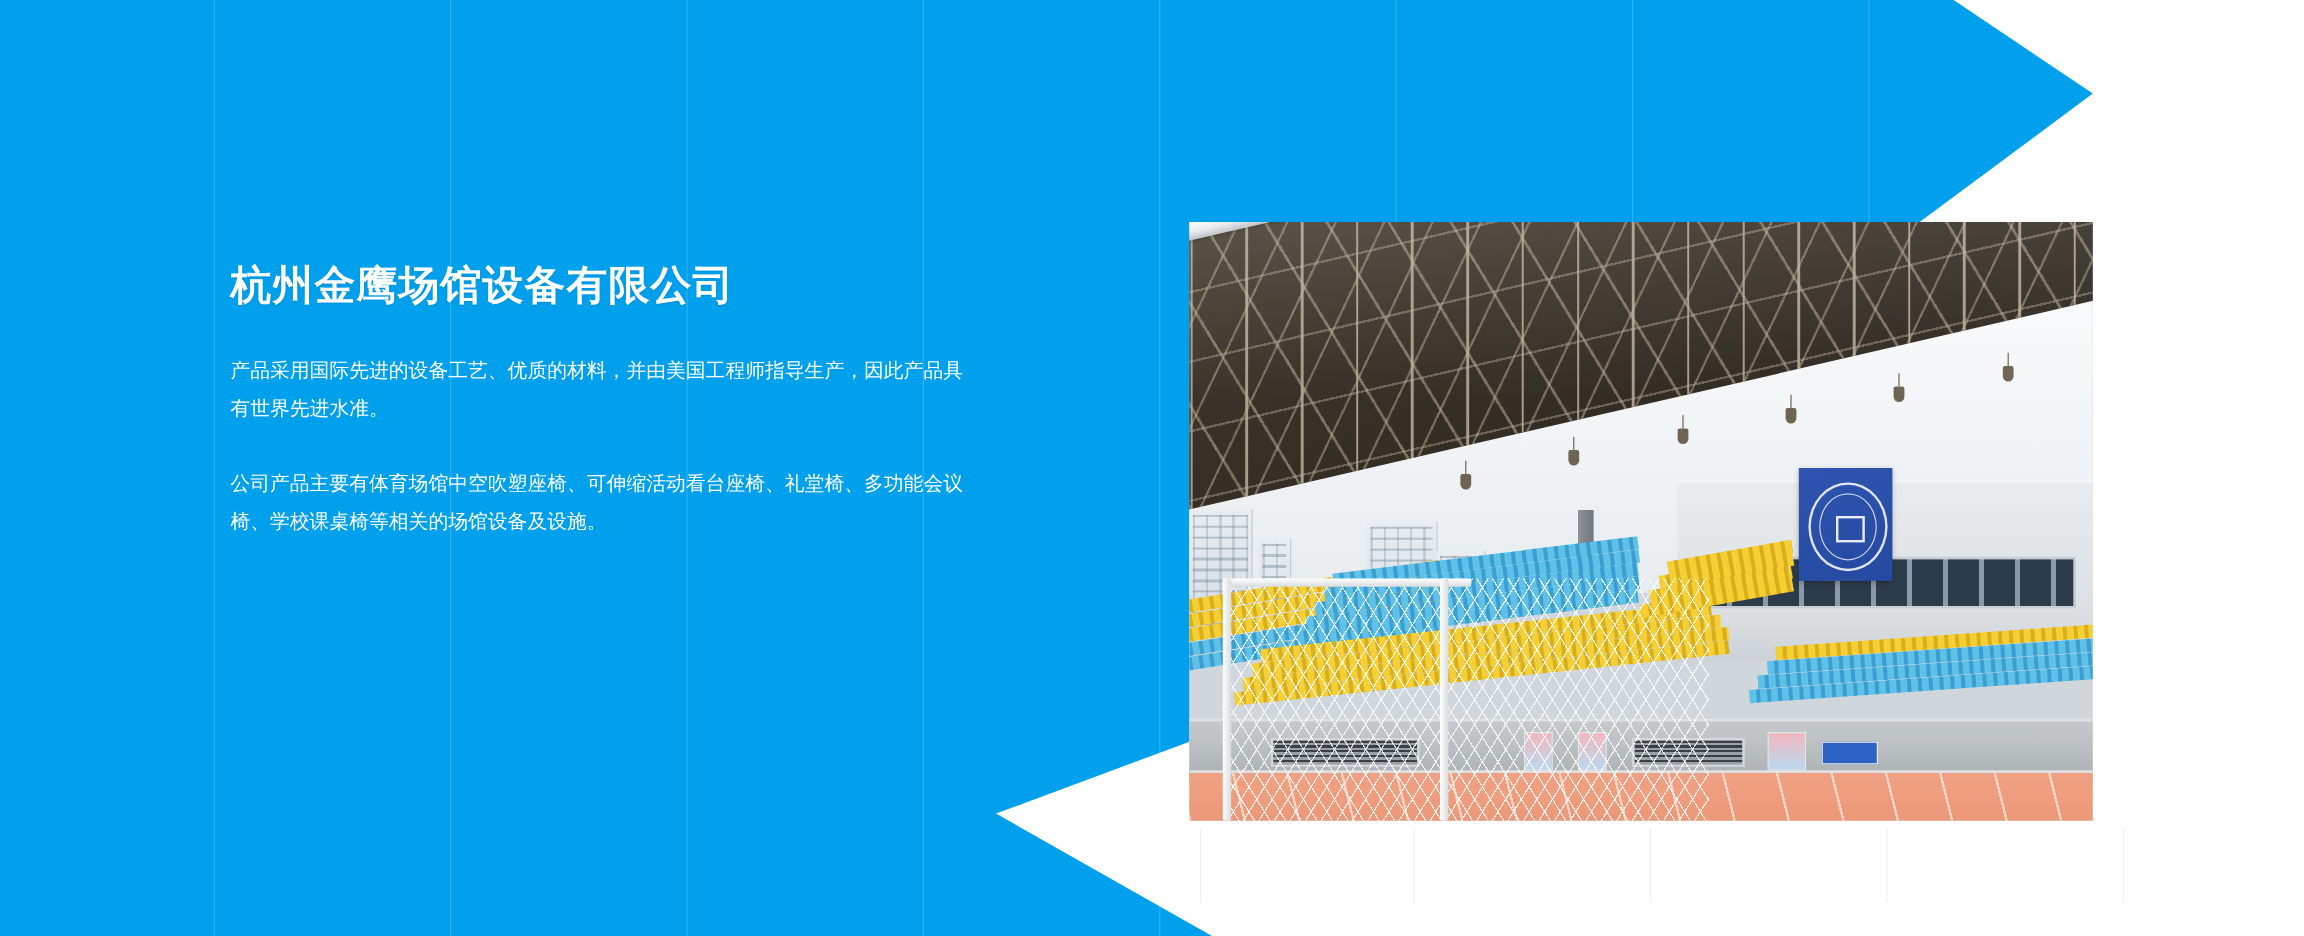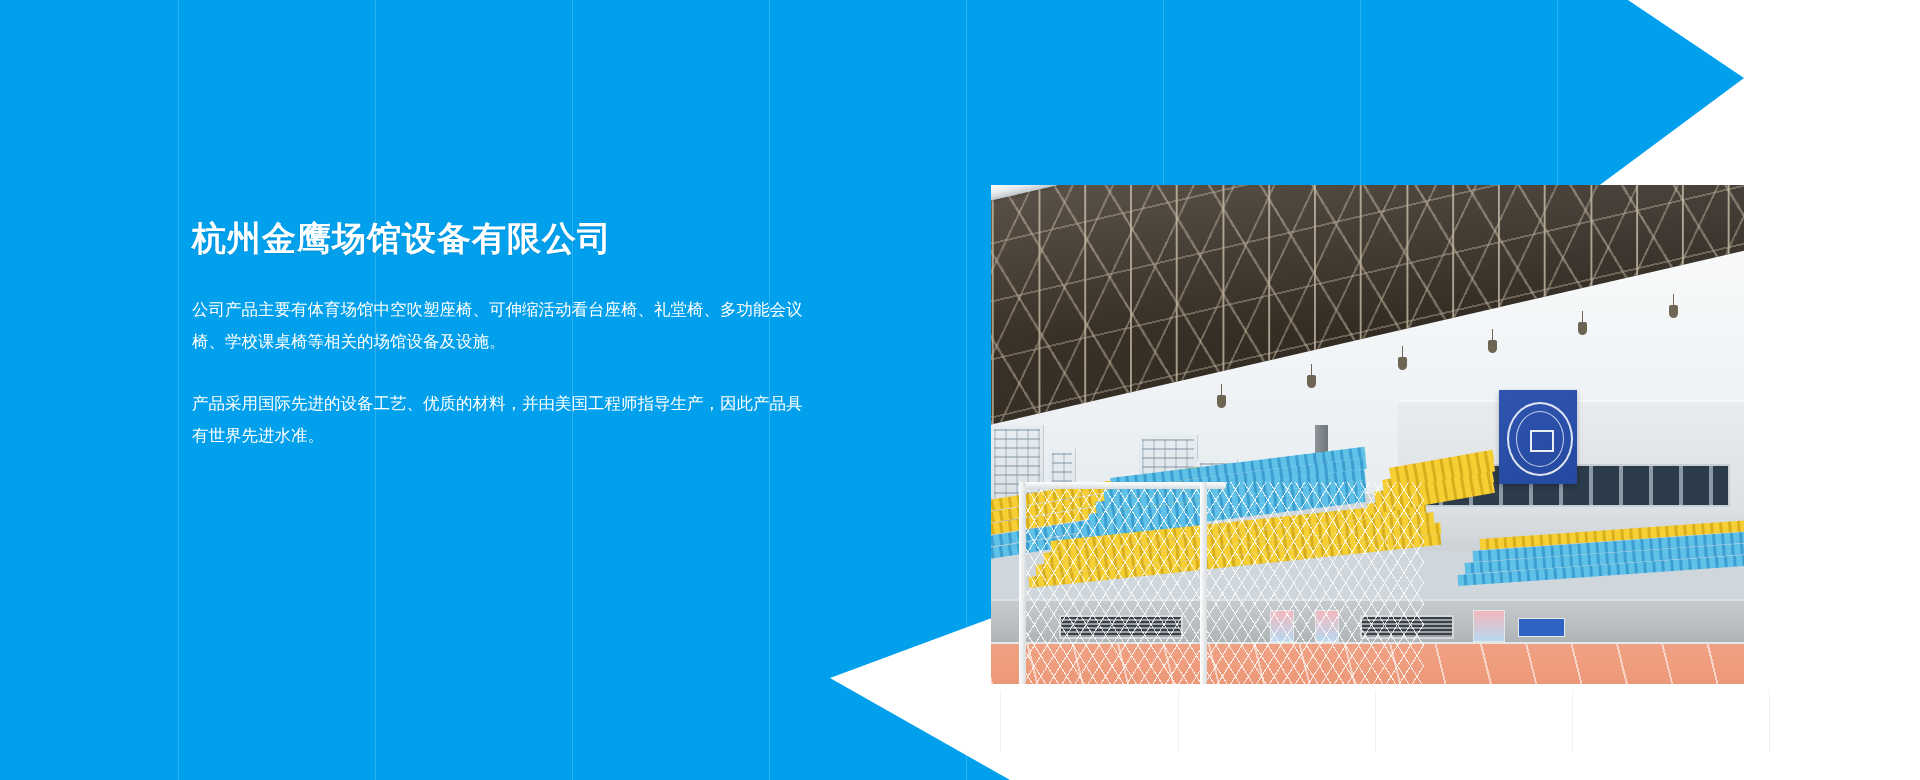--- a/index.html
+++ b/index.html
@@ -421,23 +421,23 @@
         <div class="post r"></div>
       </div>
 
       <div class="photo-haze"></div>
     </div>
   </div>
 
   <div class="text-col">
     <h1 class="company-title">杭州金鹰场馆设备有限公司</h1>
 
+    <p class="para">产品采用国际先进的设备工艺、优质的材料，并由美国工程师指导生产，因此产品具有世界先进水准。</p>
+
     <p class="para">公司产品主要有体育场馆中空吹塑座椅、可伸缩活动看台座椅、礼堂椅、多功能会议椅、学校课桌椅等相关的场馆设备及设施。</p>
-
-    <p class="para">产品采用国际先进的设备工艺、优质的材料，并由美国工程师指导生产，因此产品具有世界先进水准。</p>
 
   </div>
 
   <div class="grid-white">
     <div class="gl" style="left:1000px"></div>
     <div class="gl" style="left:1178px"></div>
     <div class="gl" style="left:1375px"></div>
     <div class="gl" style="left:1572px"></div>
     <div class="gl" style="left:1769px"></div>
   </div>

